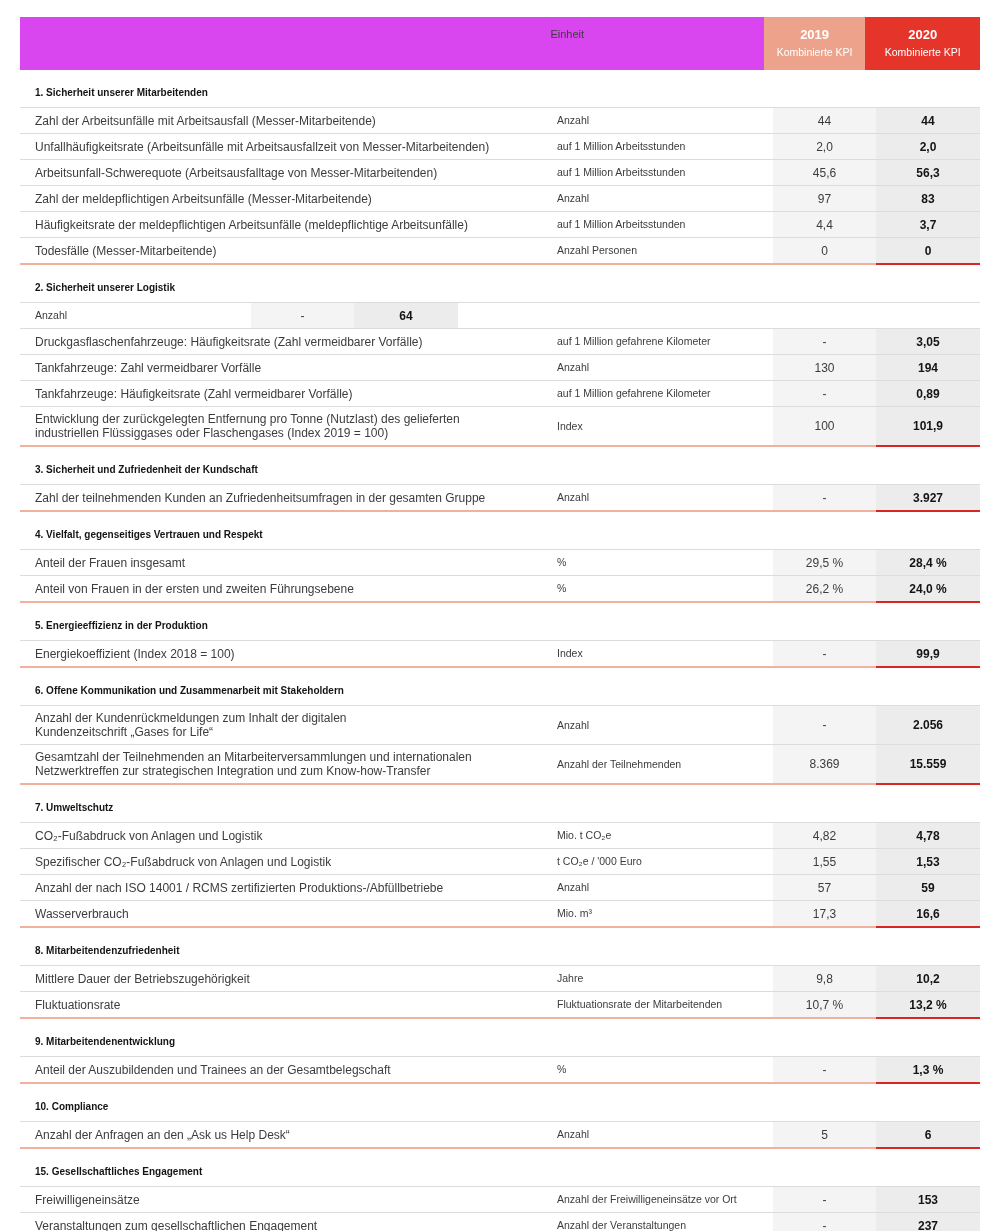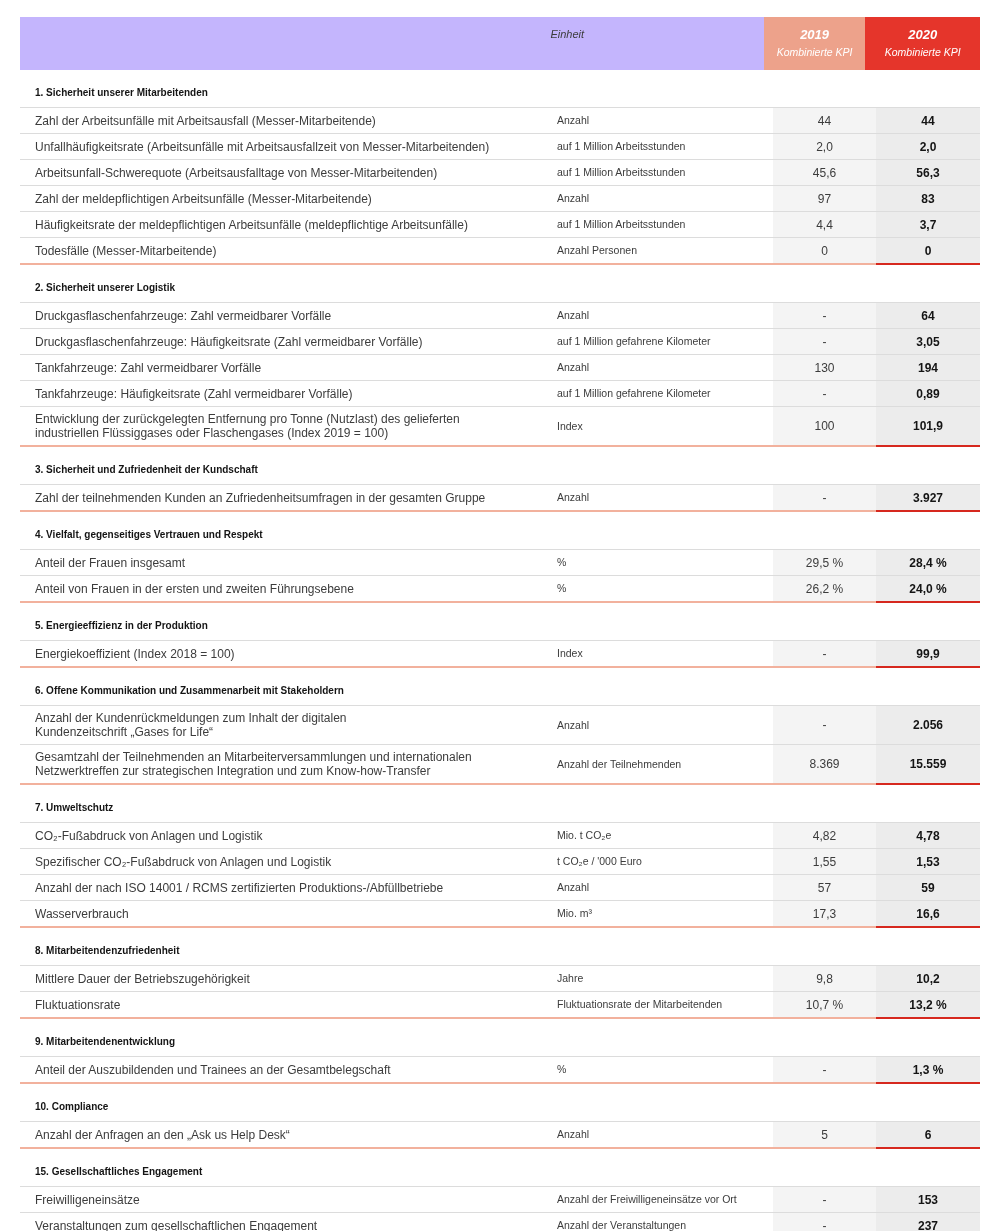--- a/index.html
+++ b/index.html
@@ -102,21 +102,21 @@
   .section-line { display: flex; height: 2px; }
   .sl-salmon { width: 856px; background: var(--lineSalmon); }
   .sl-red    { width: 104px; background: var(--lineRed); }
 </style>
 </head>
 <body>
 
 <div class="page">
   <div class="table">
 
-    <div class="thead" style="background: #c4b5fd; font-style: italic;">
+    <div class="thead" style="background: #d946ef;">
       <div class="th-spacer"></div>
       <div class="th-unit">Einheit</div>
       <div class="th-col th-2019">
         <div class="th-year">2019</div>
         <div class="th-sub">Kombinierte KPI</div>
       </div>
       <div class="th-col th-2020">
         <div class="th-year">2020</div>
         <div class="th-sub">Kombinierte KPI</div>
       </div>
@@ -174,23 +174,20 @@
             <div class="cell-v20">0</div>
           </div>
           <div class="section-line">
             <span class="sl-salmon"></span>
             <span class="sl-red"></span>
           </div>
         </div>
         <div class="section">
           <div class="section-title">2. Sicherheit unserer Logistik</div>
           <div class="row">
-            <div class="cell-desc">
-              <span>Druckgasflaschenfahrzeuge: Zahl vermeidbarer Vorfälle</span>
-            </div>
             <div class="cell-unit">Anzahl</div>
             <div class="cell-v19">-</div>
             <div class="cell-v20">64</div>
           </div>
           <div class="row">
             <div class="cell-desc">
               <span>Druckgasflaschenfahrzeuge: Häufigkeitsrate (Zahl vermeidbarer Vorfälle)</span>
             </div>
             <div class="cell-unit">auf 1 Million gefahrene Kilometer</div>
             <div class="cell-v19">-</div>

